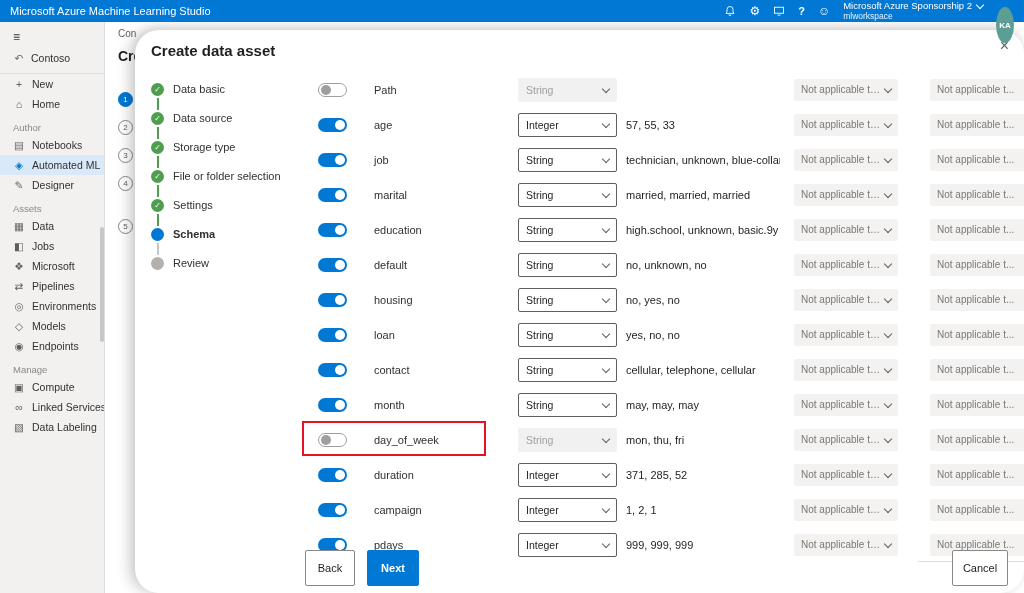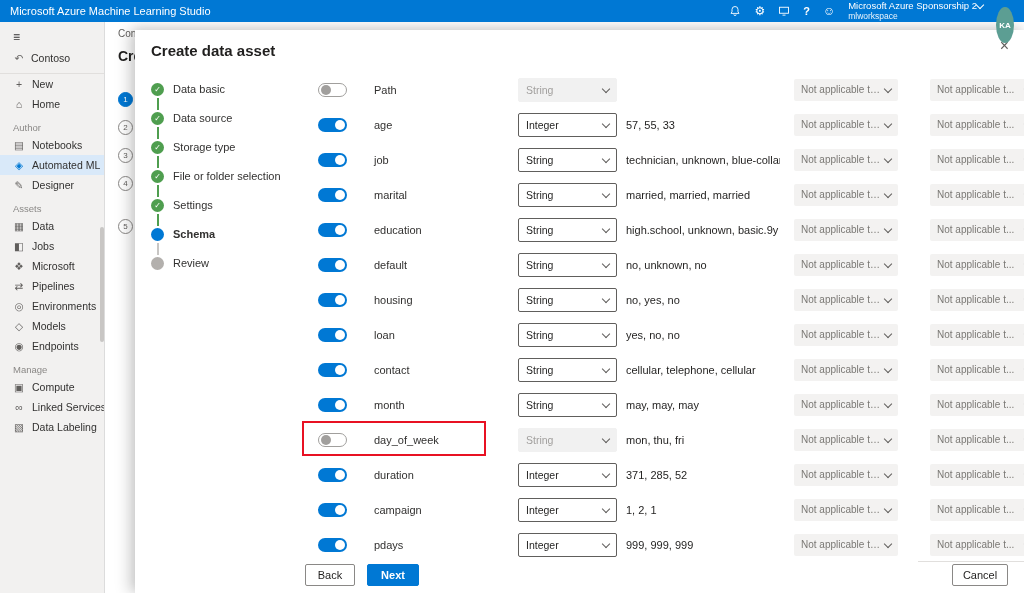--- a/index.html
+++ b/index.html
@@ -14,21 +14,21 @@
              border-radius:2px;display:flex;align-items:center;color:#323130;}
   .tb-search svg{margin:0 4px 0 6px;flex:none;}
   .search-input{border:0;outline:0;background:transparent;flex:1;font-size:10px;min-width:0;
                 font-family:inherit;color:#323130;}
   .search-input::placeholder{color:#5b5fc7;}
   .tb-scope{display:flex;align-items:center;color:#0078d4;font-size:10px;font-weight:700;
             padding:0 8px;white-space:nowrap;cursor:pointer;gap:5px;}
   .tb-right{margin-left:auto;display:flex;align-items:center;gap:13px;padding-right:10px;}
   .tb-ic{font-size:12px;line-height:1;cursor:pointer;display:flex;align-items:center;}
   .acct{line-height:1.15;cursor:pointer;}
-  .acct-l1{font-size:9.5px;display:flex;align-items:center;white-space:nowrap;}
+  .acct-l1{font-size:9.5px;display:flex;align-items:center;gap:5px;white-space:nowrap;}
   .acct-l2{font-size:8.5px;opacity:.92;}
   .avatar{width:18px;height:36px;border-radius:50%;background:#5c9e93;color:#fff;font-size:8px;
           display:flex;align-items:center;justify-content:center;font-weight:700;cursor:pointer;margin-top:28px;}
   .chev{display:inline-block;width:5px;height:5px;border-right:1.4px solid currentColor;
         border-bottom:1.4px solid currentColor;transform:rotate(45deg);flex:none;margin-top:-2px;}
 
   
   .sidebar{position:absolute;top:22px;left:0;bottom:0;width:105px;background:#f2f1f0;
            border-right:1px solid #dcdcdc;font-size:10.5px;overflow:hidden;box-sizing:border-box;}
   .sb-menu{padding:8px 0 3px 13px;font-size:12px;cursor:pointer;color:#323130;}
@@ -47,21 +47,21 @@
   .underlay{position:absolute;top:22px;left:105px;right:0;bottom:0;background:#fff;}
   .ul-bc{position:absolute;top:6px;left:13px;font-size:10px;color:#605e5c;}
   .ul-title{position:absolute;top:26px;left:13px;font-size:14px;font-weight:700;color:#201f1e;}
   .ul-step{position:absolute;left:13px;width:15px;height:15px;border-radius:50%;font-size:8px;
            display:flex;align-items:center;justify-content:center;border:1px solid #8a8886;
            color:#605e5c;background:#fff;box-sizing:border-box;}
   .ul-step.current{background:#0078d4;border-color:#0078d4;color:#fff;}
 
   
   .dialog{position:absolute;top:30px;left:135px;right:0;bottom:0;background:#fff;
-          box-shadow:-6px 0 14px rgba(0,0,0,.18),0 -4px 10px rgba(0,0,0,.08);}
+          box-shadow:-6px 0 14px rgba(0,0,0,.18),0 -4px 10px rgba(0,0,0,.08);border-radius:24px;}
   .dlg-title{position:absolute;top:12px;left:16px;font-size:15px;font-weight:700;color:#201f1e;}
   .dlg-close{position:absolute;top:7px;right:15px;font-size:16px;color:#605e5c;cursor:pointer;}
 
   
   .stepper{position:absolute;top:52px;left:16px;width:150px;}
   .step{position:relative;height:29px;display:flex;align-items:flex-start;}
   .step-circle{width:13px;height:13px;border-radius:50%;flex:none;display:flex;align-items:center;
                justify-content:center;font-size:8px;color:#fff;margin-top:1px;}
   .step.done .step-circle{background:#4f9e4f;}
   .step.current .step-circle{background:#0078d4;}
@@ -94,21 +94,21 @@
   .toggle.on .knob{position:absolute;right:2px;top:2px;width:10px;height:10px;border-radius:50%;background:#fff;}
   .toggle.off{background:#fff;border:1px solid #8a8886;}
   .toggle.off .knob{position:absolute;left:2px;top:1.5px;width:10px;height:10px;border-radius:50%;background:#605e5c;}
   .row.disabled .toggle.off{border-color:#a19f9d;}
   .row.disabled .toggle.off .knob{background:#a19f9d;}
 
   .hl{position:absolute;left:2px;top:-1px;width:184px;height:35px;border:2px solid #e81123;
       pointer-events:none;box-sizing:border-box;}
 
   
-  .btn{position:absolute;height:22px;font-size:11px;border-radius:2px;display:flex;
+  .btn{position:absolute;height:36px;font-size:11px;border-radius:2px;display:flex;
        align-items:center;justify-content:center;cursor:pointer;box-sizing:border-box;}
   .btn-back{left:170px;bottom:7px;width:50px;background:#fff;border:1px solid #8a8886;color:#201f1e;}
   .btn-next{left:232px;bottom:7px;width:52px;background:#0078d4;border:1px solid #0078d4;color:#fff;font-weight:700;}
   .btn-cancel{right:16px;bottom:7px;width:56px;background:#fff;border:1px solid #8a8886;color:#201f1e;}
   .footer-line{position:absolute;right:0;bottom:31px;width:106px;height:1px;background:#e1dfdd;}
 </style>
 </head>
 <body>
 
 <div class="topbar">

